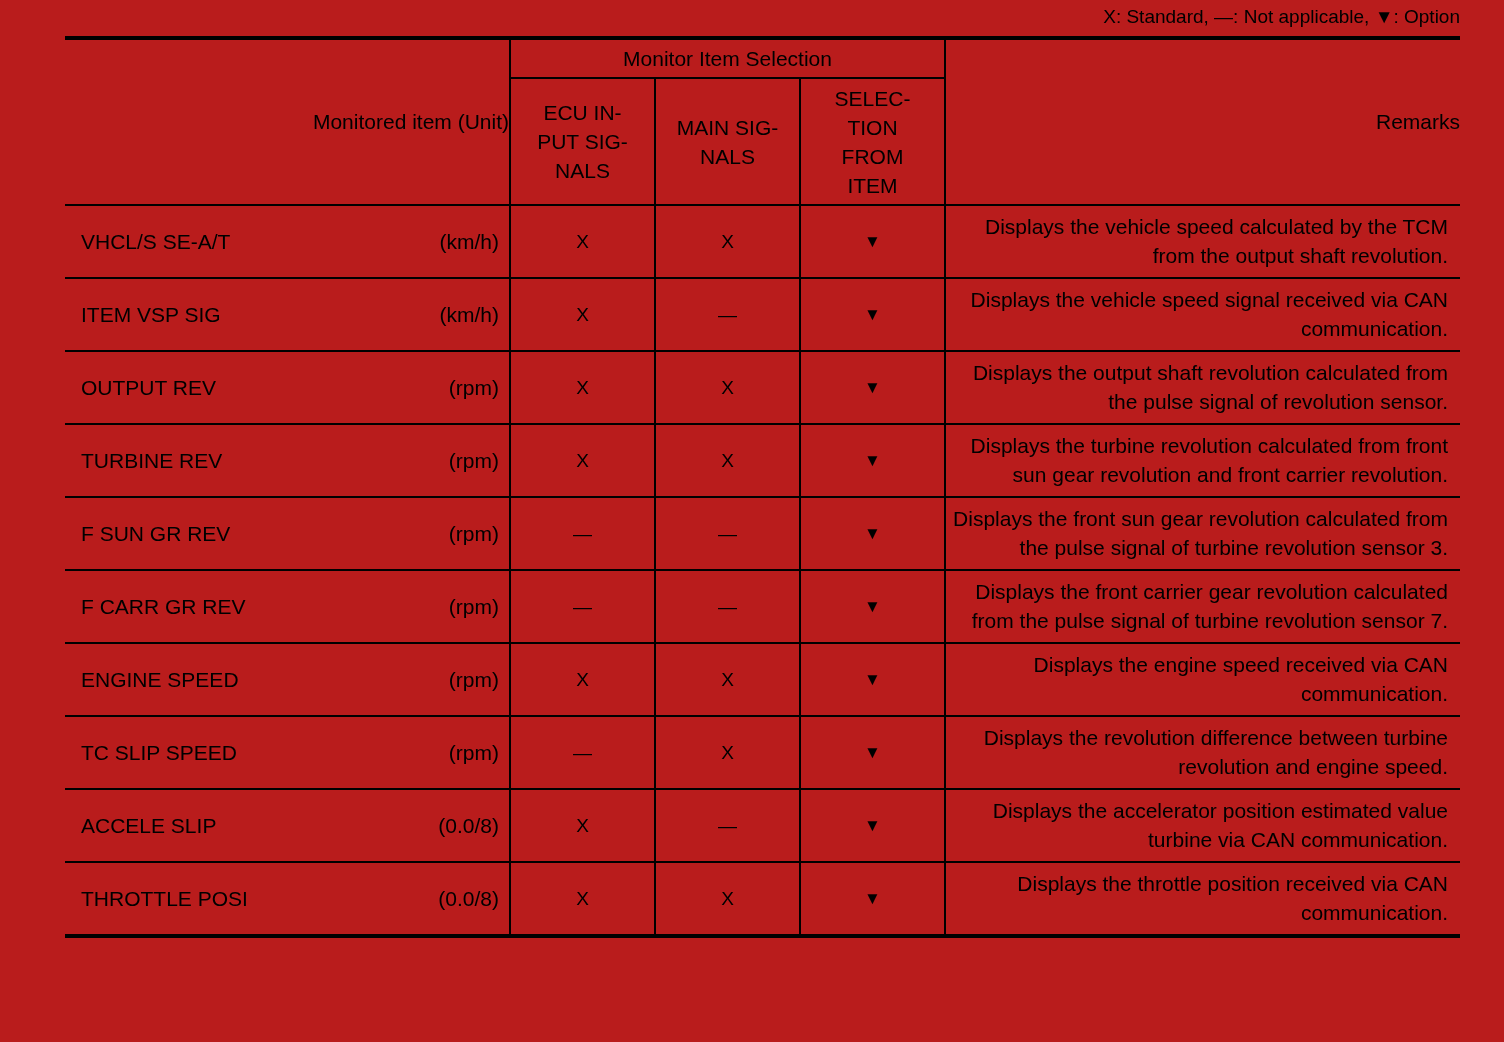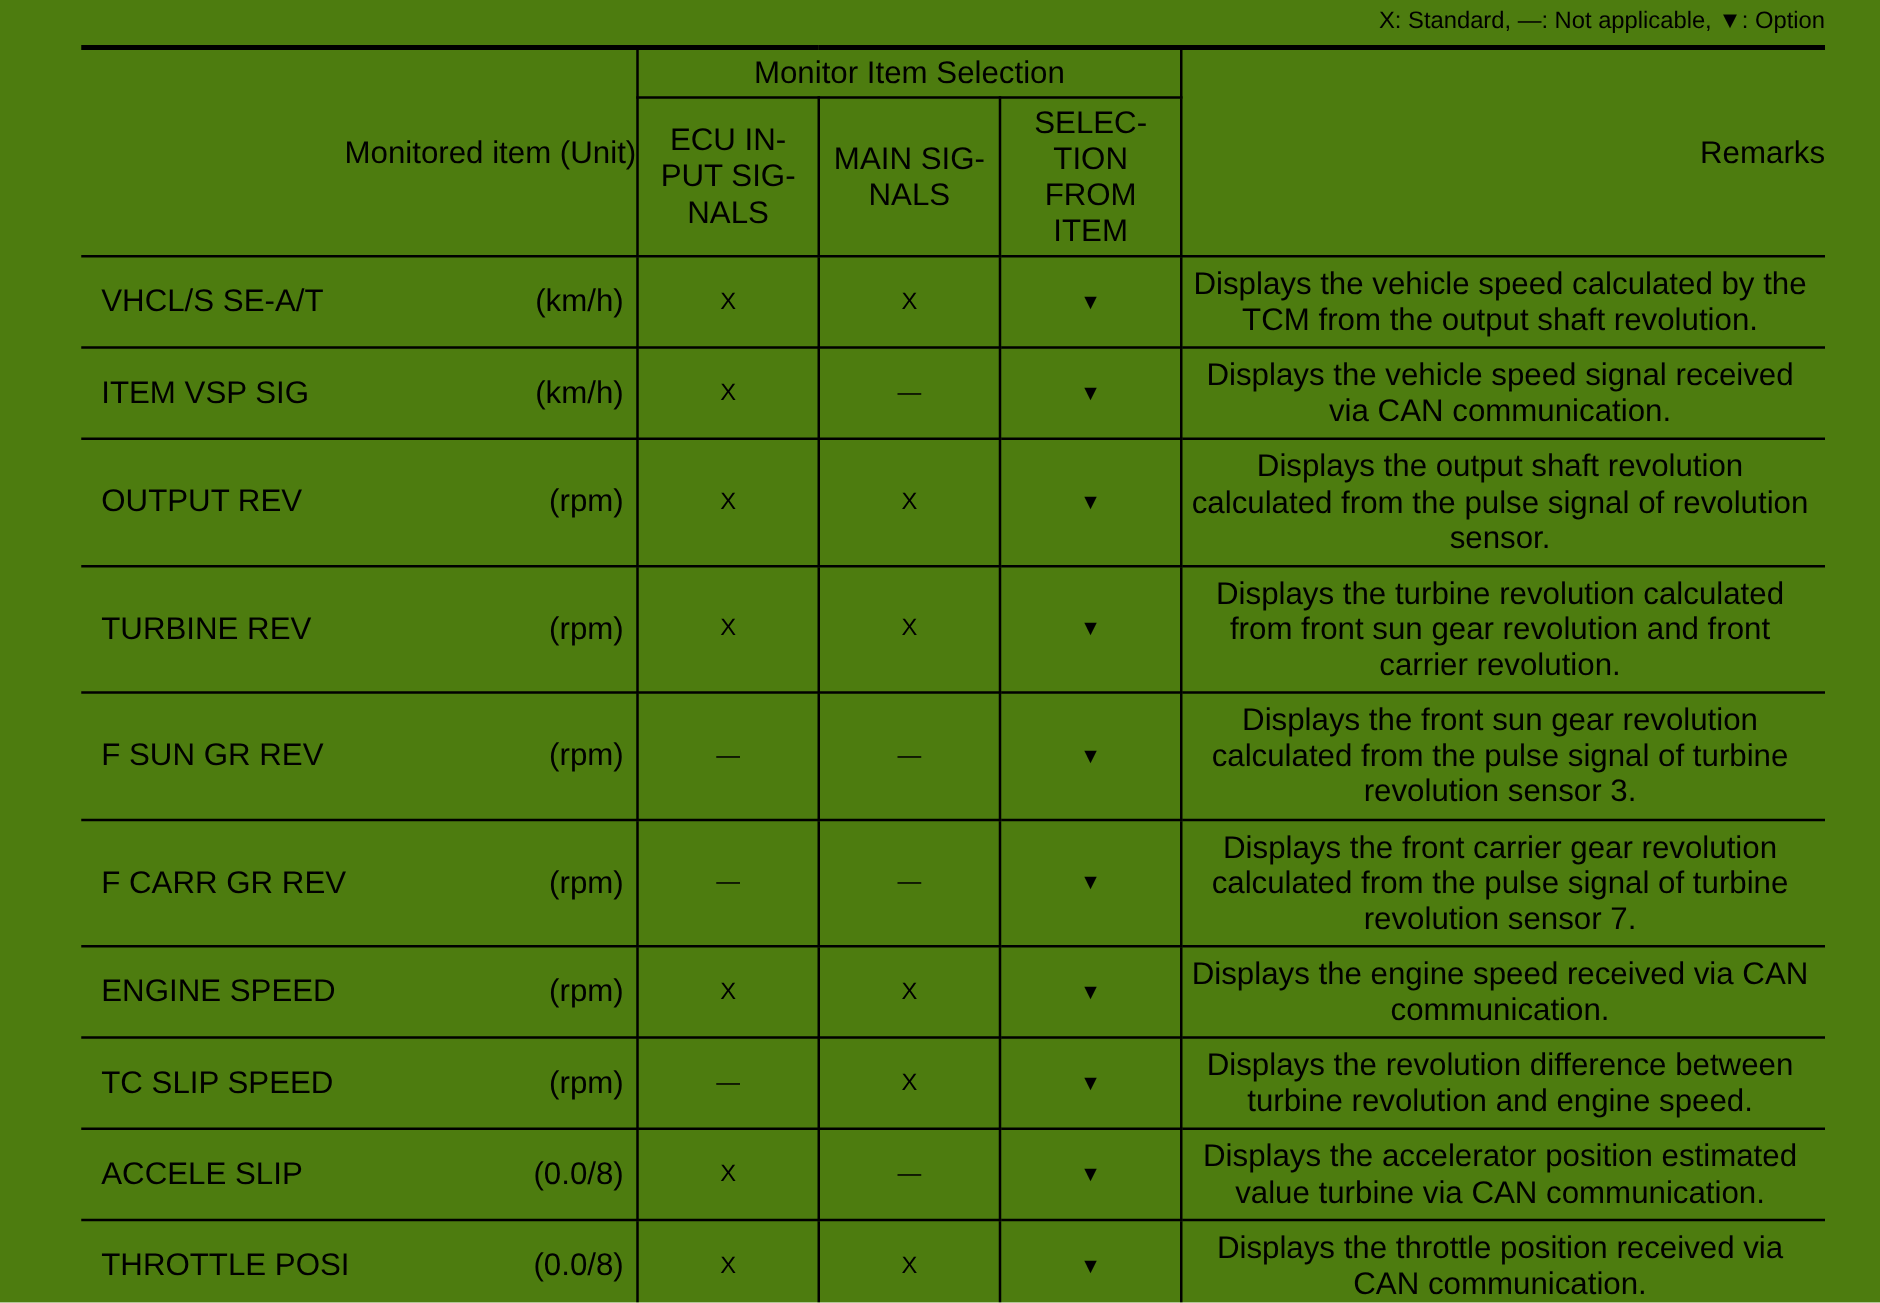--- a/index.html
+++ b/index.html
@@ -4,41 +4,41 @@
 <style>
   * { margin: 0; padding: 0; box-sizing: border-box; }
   html, body {
     background: #ffffff;
     color: #000000;
     font-family: "Liberation Sans", sans-serif;
   }
   .page {
     width: 1504px;
     height: 1042px;
-    background: #4d7c0f;
+    background: #b91c1c;
     padding: 4px 44px 0 65px;
     overflow: hidden;
   }
   .legend {
     text-align: right;
     font-size: 19px;
     line-height: 26px;
     margin-bottom: 6px;
     white-space: nowrap;
   }
   table.monitor {
     border-collapse: collapse;
     width: 1395px;
     table-layout: fixed;
     border-top: 4px solid #000;
     border-bottom: 4px solid #000;
   }
   th, td {
     border: 2px solid #000;
-    font-size: 25px;
+    font-size: 21px;
     font-weight: normal;
     vertical-align: middle;
     color: #000;
   }
   .no-left  { border-left: none; }
   .no-right { border-right: none; }
   th.group-hdr { height: 40px; text-align: center; }
   th.sub-hdr {
     height: 127px;
     text-align: center;
@@ -55,21 +55,21 @@
     padding: 0 10px 0 16px;
   }
   td.val {
     text-align: center;
     font-size: 19px;
   }
   td.val.tri { font-size: 17px; }
   td.remarks {
     padding: 7px 12px 7px 6px;
     line-height: 28.5px;
-    text-align: center;
+    text-align: right;
     vertical-align: middle;
   }
 </style>
 </head>
 <body>
 
 <div class="page">
 
   <div class="legend">X: Standard, —: Not applicable, ▼: Option</div>
 

